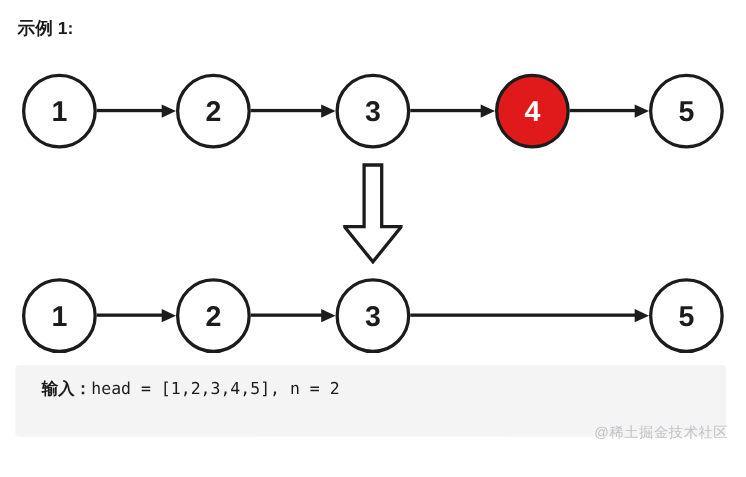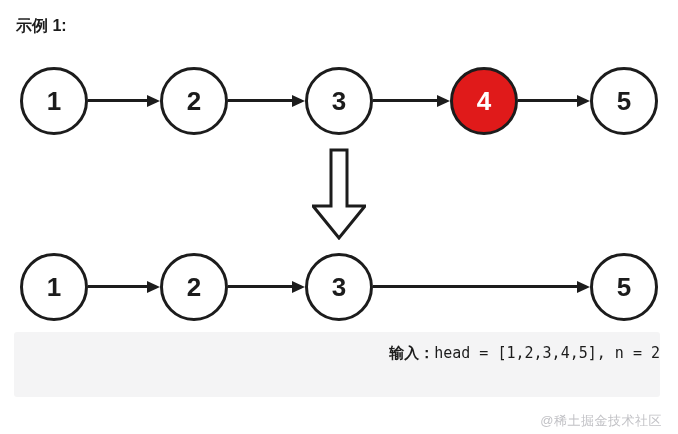--- a/index.html
+++ b/index.html
@@ -78,37 +78,36 @@
     height: 65px;
     background: var(--box-bg);
     border-radius: 3px;
     padding: 8px 0 0 24px;
   }
   .io-line {
     height: 26px;
     line-height: 26px;
     white-space: nowrap;
     font-size: 15px;
-    text-align: right;
   }
   .io-label {
     font-weight: 700;
     font-family: "Liberation Serif", serif;
     color: var(--ink);
     font-size: 15px;
   }
   .io-code {
     font-family: "DejaVu Sans Mono", monospace;
     font-size: 15px;
     color: var(--ink);
   }
   .watermark {
     position: absolute;
     right: 16px;
-    top: 412px;
+    top: 384px;
     font-size: 13px;
     color: var(--watermark);
     letter-spacing: 0.5px;
   }
 </style>
 </head>
 <body>
 
 <div class="canvas">
 

